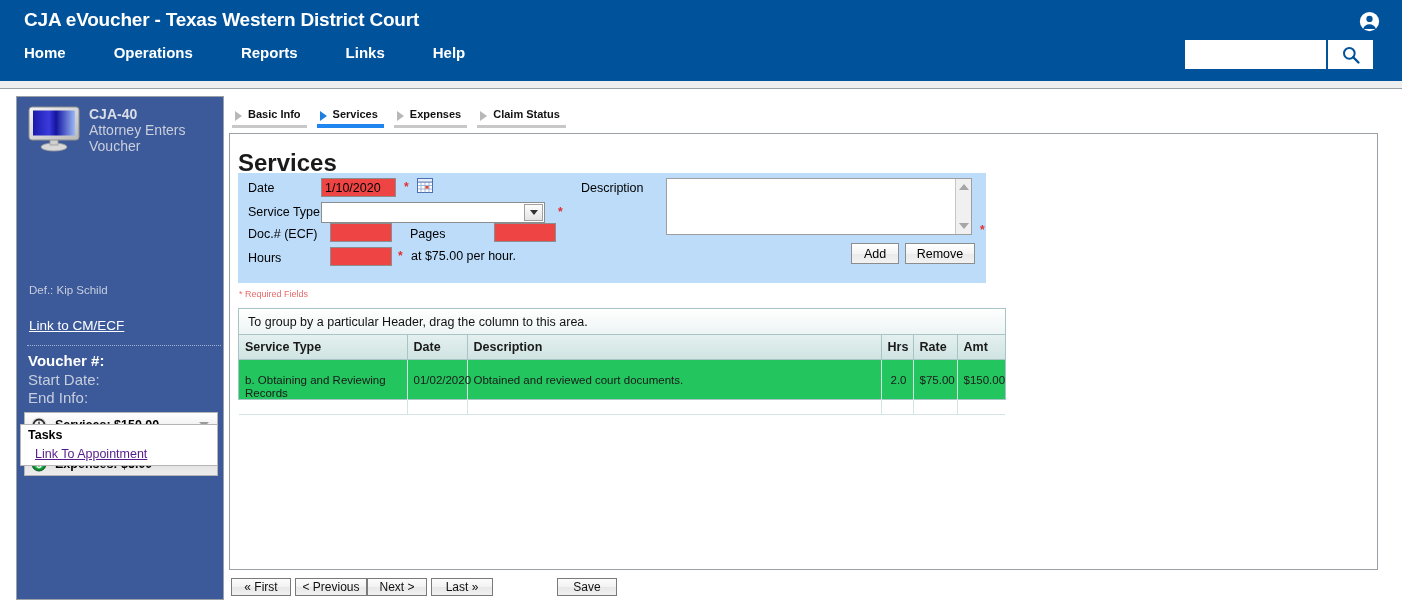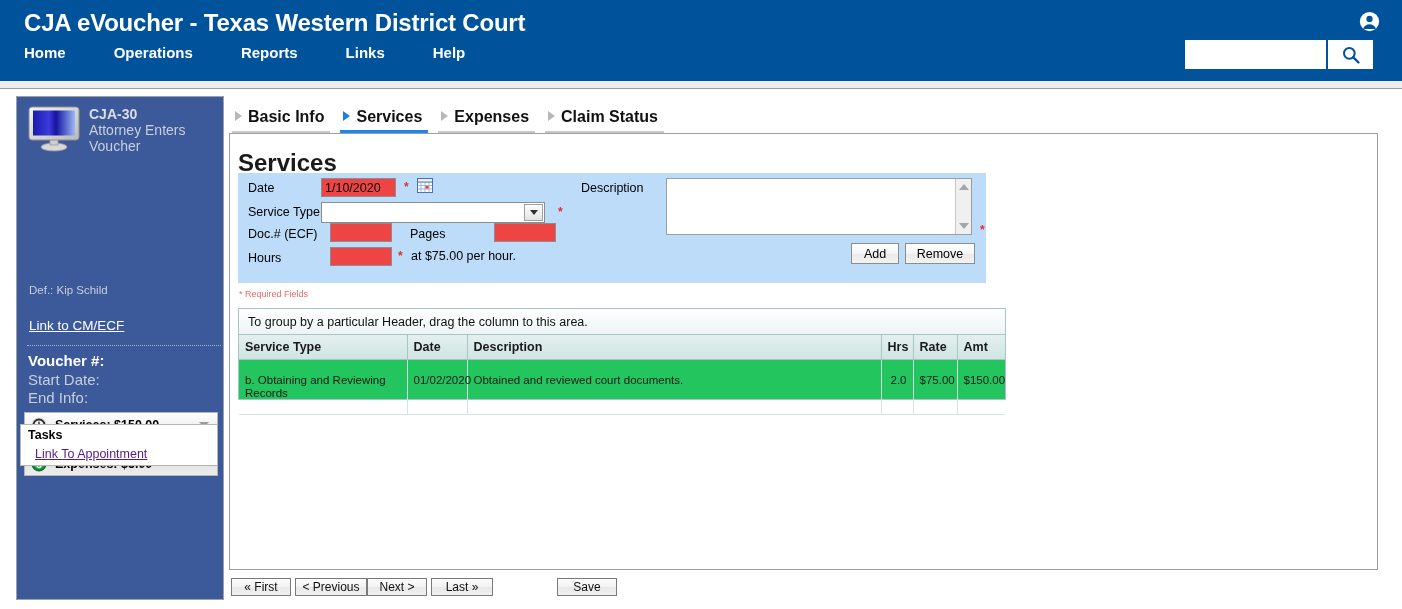--- a/index.html
+++ b/index.html
@@ -13,21 +13,21 @@
   }
 
   
   .banner {
     position: absolute; left: 0; top: 0;
     width: 1402px; height: 81px;
     background: #00529b;
   }
   .banner-title {
     position: absolute; left: 24px; top: 9px;
-    font-size: 24px; font-weight: bold; color: #ffffff;
+    font-size: 19px; font-weight: bold; color: #ffffff;
     letter-spacing: -0.2px; white-space: nowrap;
   }
   .welcome {
     position: absolute; right: 48px; top: 11px;
     font-size: 16px; font-weight: bold; color: #ffffff;
     white-space: nowrap;
   }
   .user-icon {
     position: absolute; right: 22px; top: 11px;
     width: 21px; height: 21px;
@@ -166,21 +166,21 @@
   }
 
   
   .tabs {
     position: absolute; left: 232px; top: 108px;
     display: flex; align-items: flex-end;
   }
   .tab {
     position: relative;
     padding: 0 10px 8px 16px;
-    font-size: 16px; font-weight: bold; color: #111111;
+    font-size: 11px; font-weight: bold; color: #111111;
     cursor: pointer; white-space: nowrap;
     margin-right: 6px;
   }
   .tab .tri {
     position: absolute; left: 3px; top: 3px;
     width: 0; height: 0;
     border-top: 5px solid transparent;
     border-bottom: 5px solid transparent;
     border-left: 7px solid #b8b8b8;
   }
@@ -378,21 +378,21 @@
           <stop offset="100%" stop-color="#b9b9b9"></stop>
         </linearGradient>
       </defs>
       <ellipse cx="28" cy="43" rx="13" ry="4" fill="#d8d8d8" stroke="#9a9a9a" stroke-width="0.8"></ellipse>
       <rect x="24" y="33" width="8" height="8" fill="#cfcfcf" stroke="#9a9a9a" stroke-width="0.8"></rect>
       <rect x="3" y="3" width="50" height="33" rx="3" fill="url(#bez)" stroke="#8f8f8f" stroke-width="1"></rect>
       <rect x="7" y="6.5" width="42" height="25" fill="url(#scr)"></rect>
     </svg>
   </span>
   <div class="sb-head">
-    <div class="cja">CJA-30</div>
+    <div class="cja">CJA-40</div>
     <div>Attorney Enters</div>
     <div>Voucher</div>
   </div>
 
   <div class="sb-def">Def.: Kip Schild</div>
   <a class="sb-link">Link to CM/ECF</a>
   <div class="sb-dots"></div>
   <div class="sb-voucher">Voucher #:</div>
   <div class="sb-start">Start Date:</div>
   <div class="sb-end">End Info:</div>

